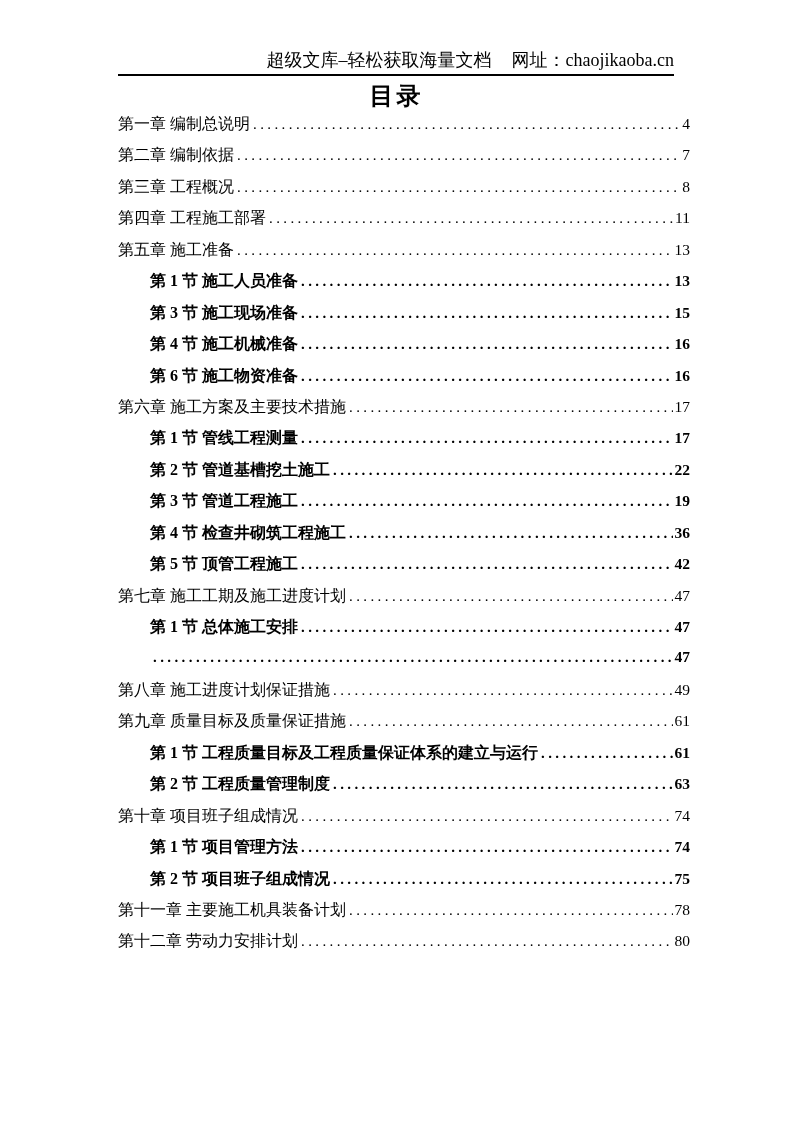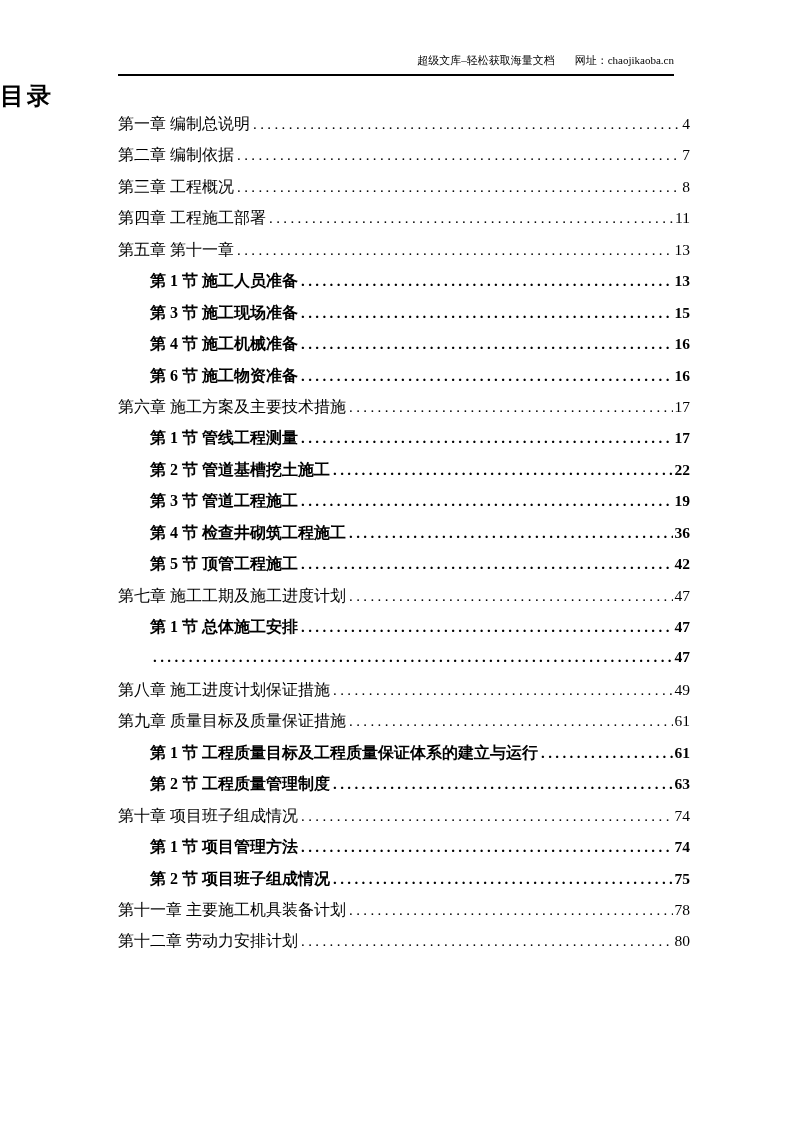--- a/index.html
+++ b/index.html
@@ -15,36 +15,36 @@
     color: #000000;
     font-family: "Liberation Serif", "DejaVu Serif", serif;
     overflow: hidden;
   }
   .header {
     position: absolute;
     top: 50px;
     left: 118px;
     right: 119px;
     text-align: right;
-    font-size: 11px;
+    font-size: 18px;
     line-height: 20px;
     padding-bottom: 4px;
     border-bottom: 2px solid #000000;
     white-space: nowrap;
   }
   .header .brand {
     margin-right: 20px;
   }
   .doc-title {
     position: absolute;
     top: 80px;
     left: 0;
     width: 100%;
     margin: 0;
-    text-align: left;
+    text-align: center;
     font-size: 24px;
     font-weight: bold;
     letter-spacing: 3px;
     line-height: 32px;
   }
   .toc {
     position: absolute;
     top: 114px;
     left: 118px;
     right: 103px;
@@ -106,21 +106,21 @@
         <span class="toc-label">第三章 工程概况</span>
         <span class="toc-dots"></span>
         <span class="toc-page">8</span>
       </div>
       <div class="toc-row">
         <span class="toc-label">第四章 工程施工部署</span>
         <span class="toc-dots"></span>
         <span class="toc-page">11</span>
       </div>
       <div class="toc-row">
-        <span class="toc-label">第五章 第十一章</span>
+        <span class="toc-label">第五章 施工准备</span>
         <span class="toc-dots"></span>
         <span class="toc-page">13</span>
       </div>
       <div class="toc-row level-2">
         <span class="toc-label">第 1 节 施工人员准备</span>
         <span class="toc-dots"></span>
         <span class="toc-page">13</span>
       </div>
       <div class="toc-row level-2">
         <span class="toc-label">第 3 节 施工现场准备</span>

